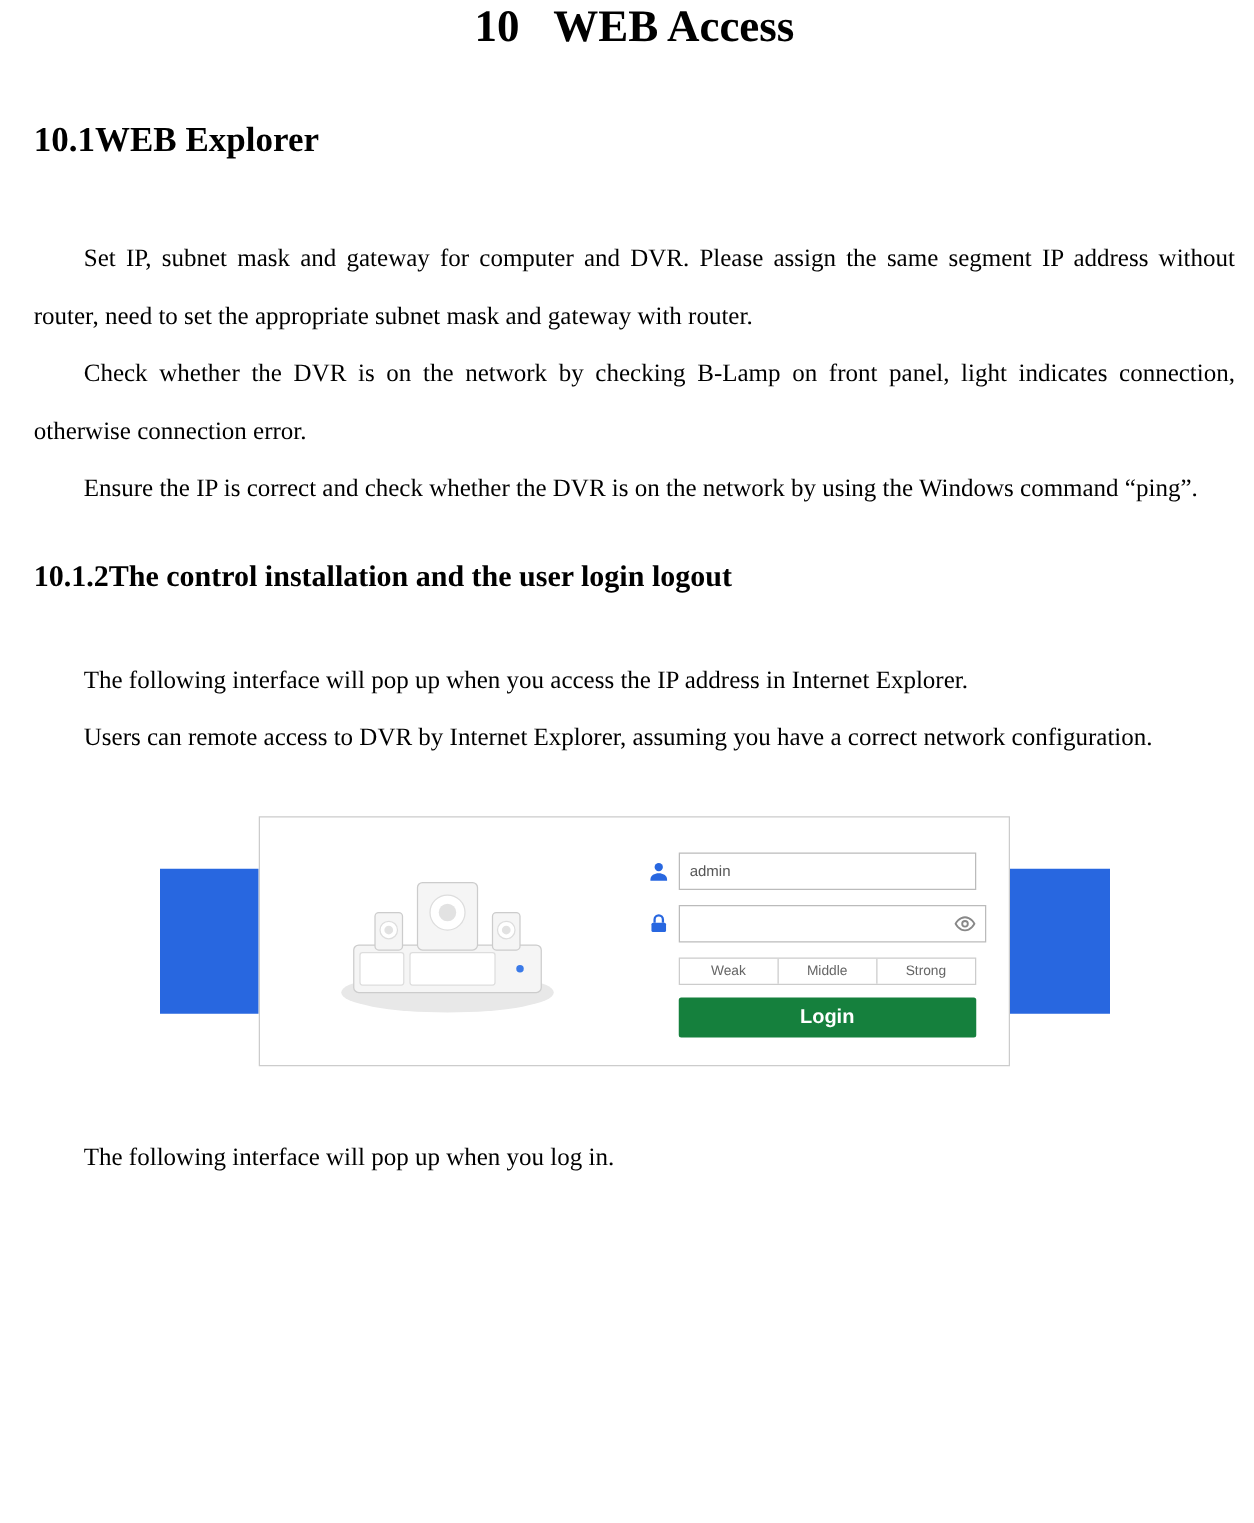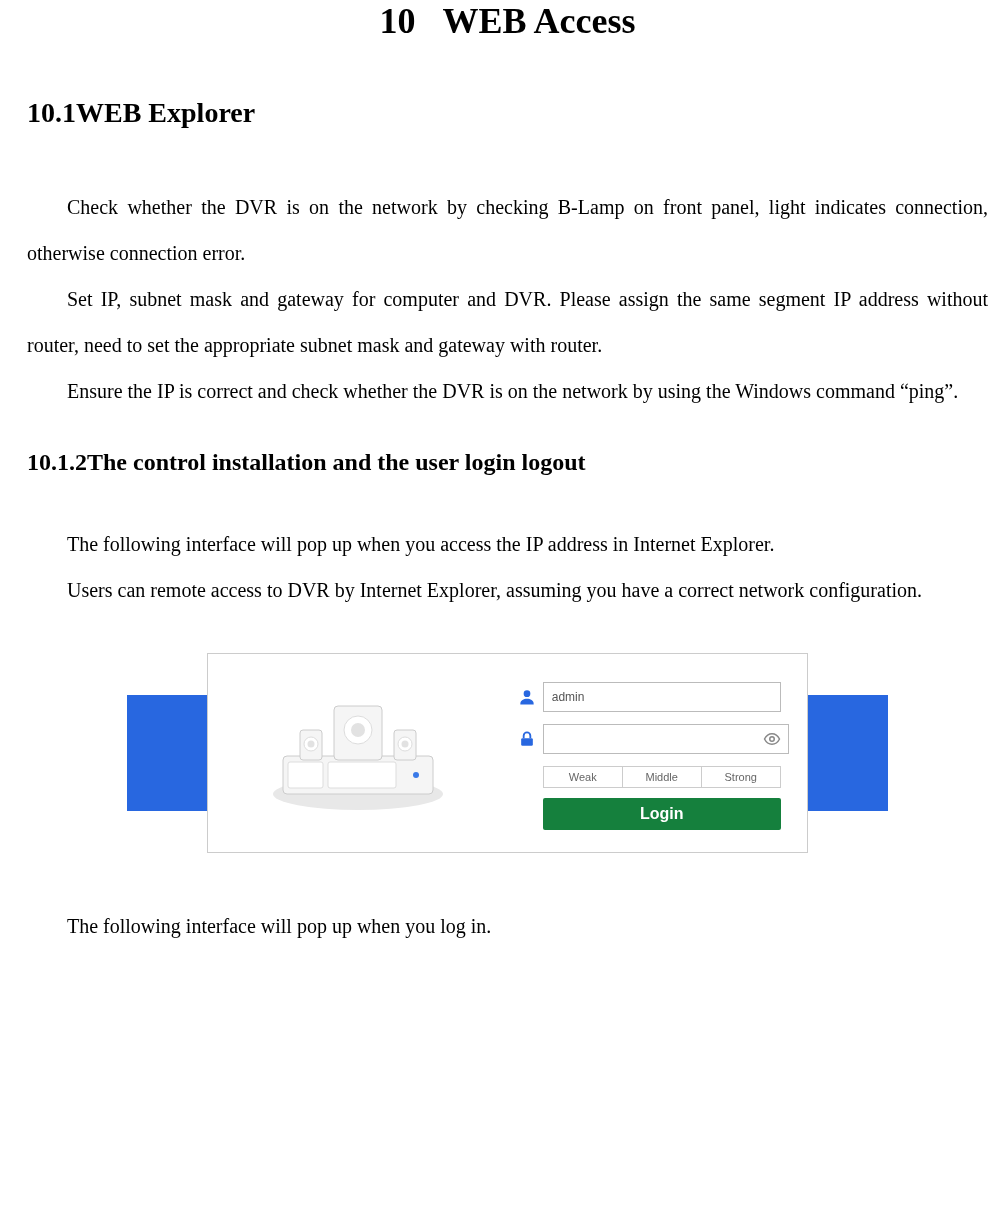--- a/index.html
+++ b/index.html
@@ -52,21 +52,21 @@
     .no-indent {
       text-indent: 0;
     }
     .login-figure {
       width: 760px;
       height: 200px;
       margin: 40px auto 50px auto;
       position: relative;
       display: flex;
       align-items: center;
-      justify-content: flex-end;
+      justify-content: space-between;
     }
     .blue-bar-left, .blue-bar-right {
       background: #2867e0;
       height: 116px;
       width: 80px;
     }
     .login-card {
       background: #fff;
       border: 1px solid #ccc;
       width: 602px;
@@ -173,22 +173,22 @@
   <h1>
     <span class="section-number">10</span>&nbsp;&nbsp;&nbsp;<span class="section-title">WEB Access</span>
   </h1>
 
   <h2>
     <span class="section-number">10.1</span><span class="section-title">WEB Explorer</span>
   </h2>
 
 
   <div class="para-block">
+    <p class="indent">Set IP, subnet mask and gateway for computer and DVR. Please assign the same segment IP address without router, need to set the appropriate subnet mask and gateway with router.</p>
     <p class="indent">Check whether the DVR is on the network by checking B-Lamp on front panel, light indicates connection, otherwise connection error.</p>
-    <p class="indent">Set IP, subnet mask and gateway for computer and DVR. Please assign the same segment IP address without router, need to set the appropriate subnet mask and gateway with router.</p>
     <p class="indent">Ensure the IP is correct and check whether the DVR is on the network by using the Windows command “ping”.</p>
   </div>
 
   <h3 class="sec-1012">
     <span class="section-number">10.1.2</span><span class="section-title">The control installation and the user login logout</span>
   </h3>
 
   <div class="para-block">
     <p class="indent">The following interface will pop up when you access the IP address in Internet Explorer.</p>
     <p class="indent">Users can remote access to DVR by Internet Explorer, assuming you have a correct network configuration.</p>

